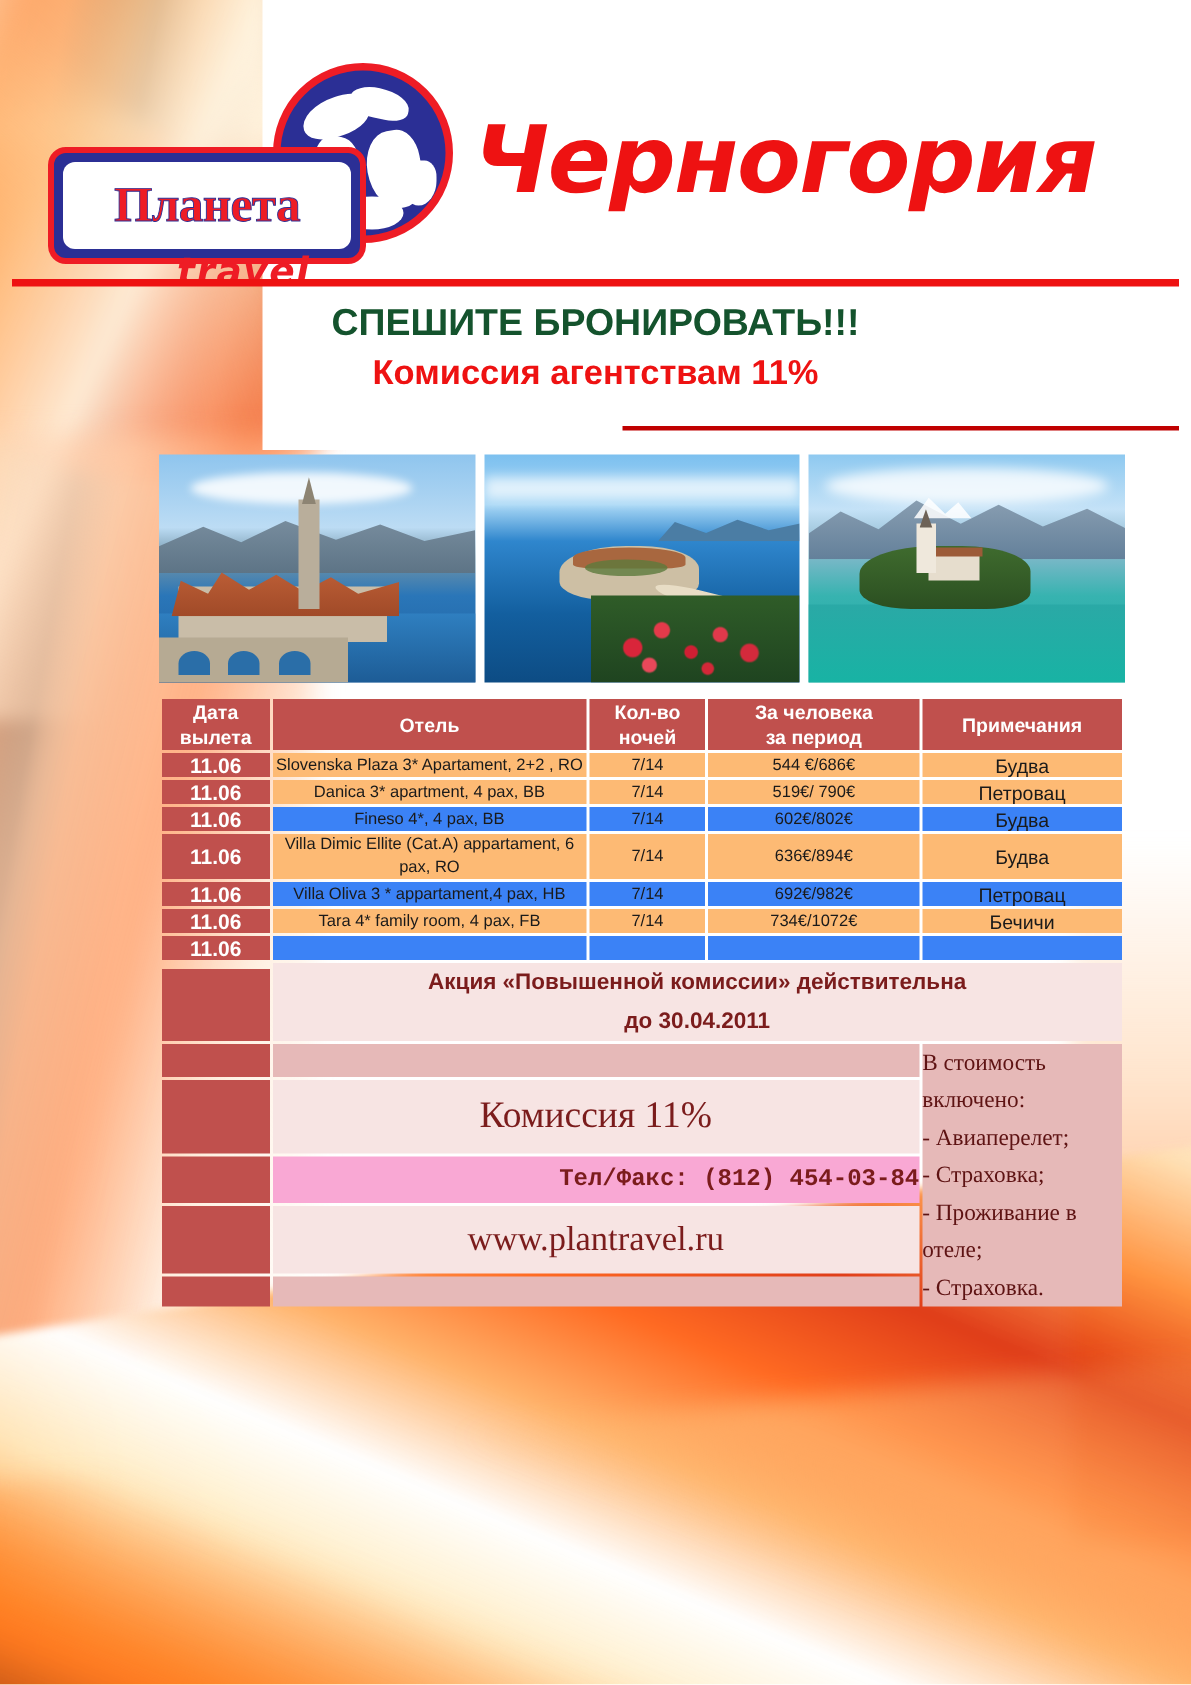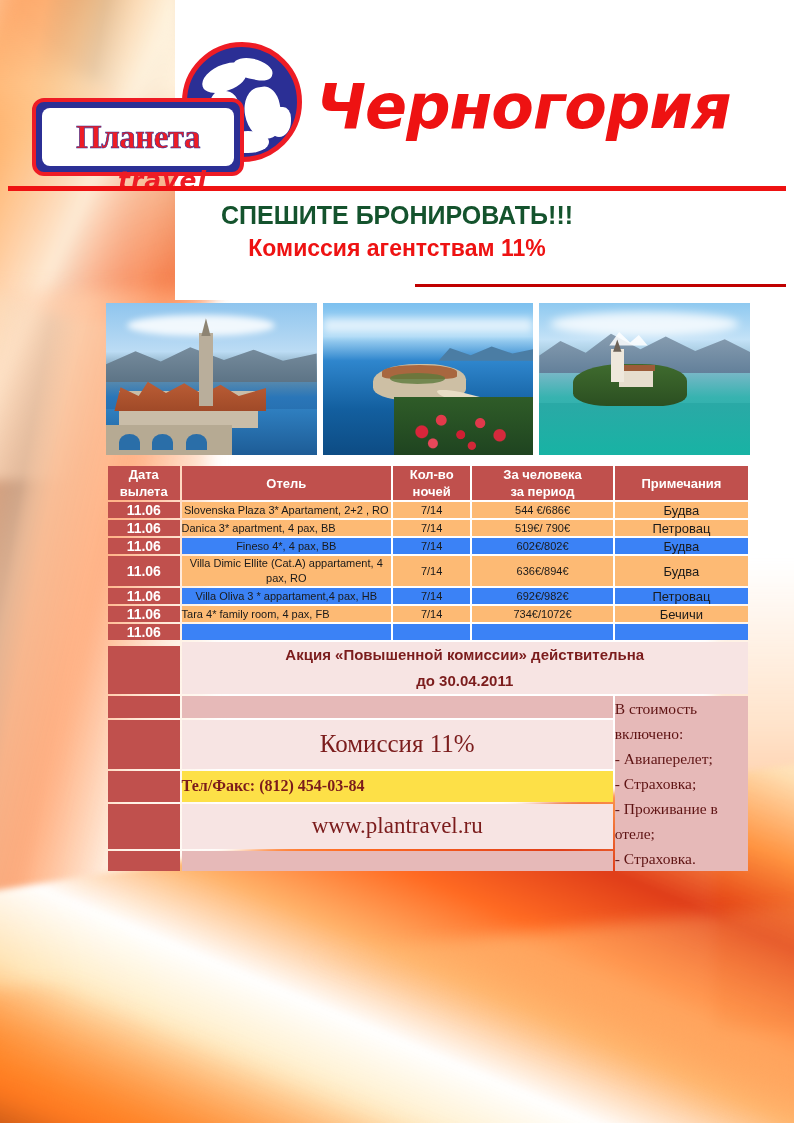--- a/index.html
+++ b/index.html
@@ -204,36 +204,36 @@
   .c-hotel{width:212px;}
   .c-n{width:78px;}
   .c-price{width:142px;}
   .c-note{width:134px;}
 
   .hd{background:#c0504d;color:#fff;font-weight:bold;font-size:13px;text-align:center;
       padding:7px 2px;line-height:17px;}
   .date-cell{background:#c0504d;color:#fff;font-weight:bold;font-size:14px;text-align:center;
       padding:6px 2px;}
   .cell{font-size:11px;color:#1a1a1a;text-align:center;padding:5px 4px;line-height:15px;}
-  .cell-left{text-align:left;margin-top:12px;}
+  .cell-left{text-align:center;margin-top:12px;}
   .note-cell{font-size:13px;color:#1a1a1a;text-align:center;padding:5px 4px;}
   .lite{background:#fdba74;}
   .mid{background:#3b82f6;}
   .empty{padding:11px 2px;}
   .empty-tall{padding:13px 2px;}
 
   .promo-cell{
     background:#f7e4e3;color:#7b1c1c;font-weight:bold;font-size:15px;
     text-align:center;line-height:26px;padding:12px 10px 34px;
   }
   .comm-blank{background:#e6b9b8;height:22px;}
   .comm-main{background:#f7e4e3;color:#7b1c1c;text-align:center;
     font-family:"Liberation Serif",serif;font-size:25px;padding:7px 4px;}
-  .comm-phone{background:#fde047;color:#7b1c1c;text-align:left;
-    font-family:Liberation Serif, serif;font-size:16px;padding:6px 4px;font-weight:bold;}
+  .comm-phone{background:#f9a8d4;color:#7b1c1c;text-align:right;
+    font-family:Liberation Mono, monospace;font-size:16px;padding:6px 4px;font-weight:bold;}
   .comm-site{background:#f7e4e3;color:#7b1c1c;text-align:center;
     font-family:"Liberation Serif",serif;font-size:23px;padding:6px 4px;}
   .comm-bottom{background:#e6b9b8;height:20px;}
   .incl{
     background:#e6b9b8;color:#5e1313;vertical-align:top;
     font-family:"Liberation Serif",serif;font-size:15.5px;line-height:25px;
     padding:8px 6px 8px 10px;text-align:left;
   }
 </style>
 </head>
@@ -356,21 +356,21 @@
       </tr>
       <tr>
         <td class="date-cell">11.06</td>
         <td class="cell mid">Fineso 4*, 4 pax, BB</td>
         <td class="cell mid">7/14</td>
         <td class="cell mid">602€/802€</td>
         <td class="note-cell mid">Будва</td>
       </tr>
       <tr>
         <td class="date-cell">11.06</td>
-        <td class="cell lite">Villa Dimic Ellite (Cat.A) appartament, 4 pax, RO</td>
+        <td class="cell lite">Villa Dimic Ellite (Cat.A) appartament, 6 pax, RO</td>
         <td class="cell lite">7/14</td>
         <td class="cell lite">636€/894€</td>
         <td class="note-cell lite">Будва</td>
       </tr>
       <tr>
         <td class="date-cell">11.06</td>
         <td class="cell mid">Villa Oliva 3 * appartament,4 pax, HB</td>
         <td class="cell mid">7/14</td>
         <td class="cell mid">692€/982€</td>
         <td class="note-cell mid">Петровац</td>

